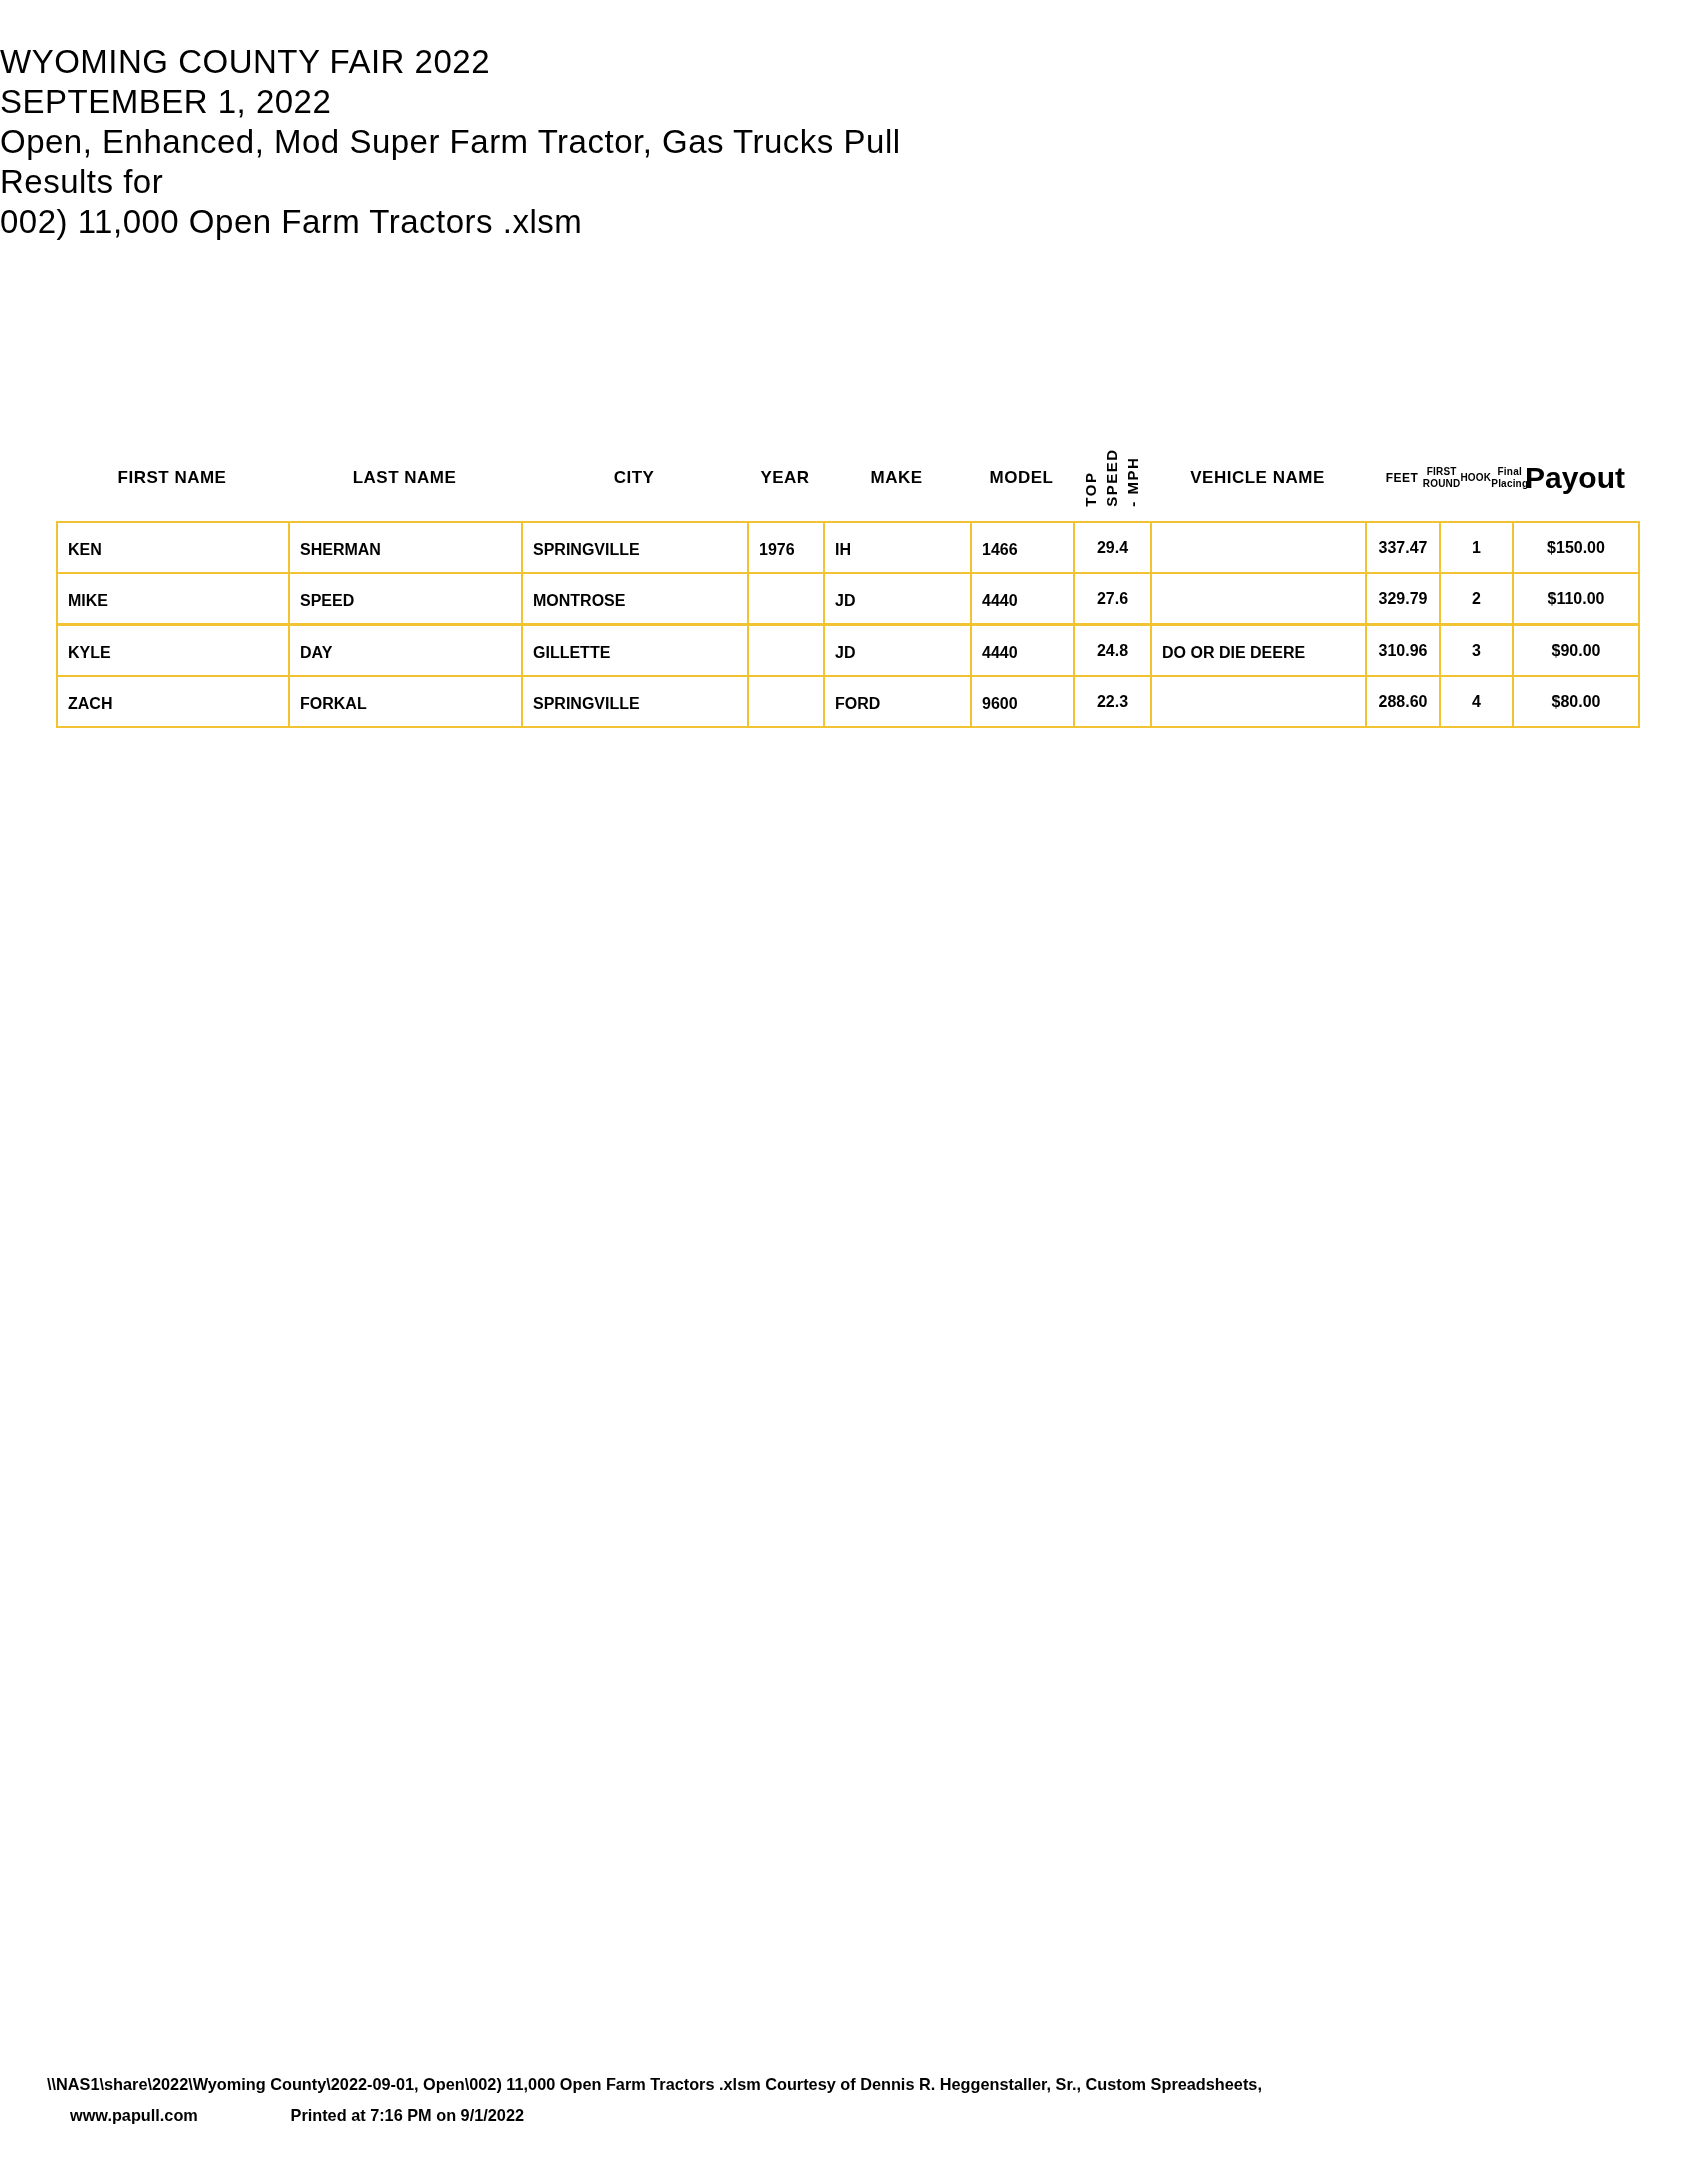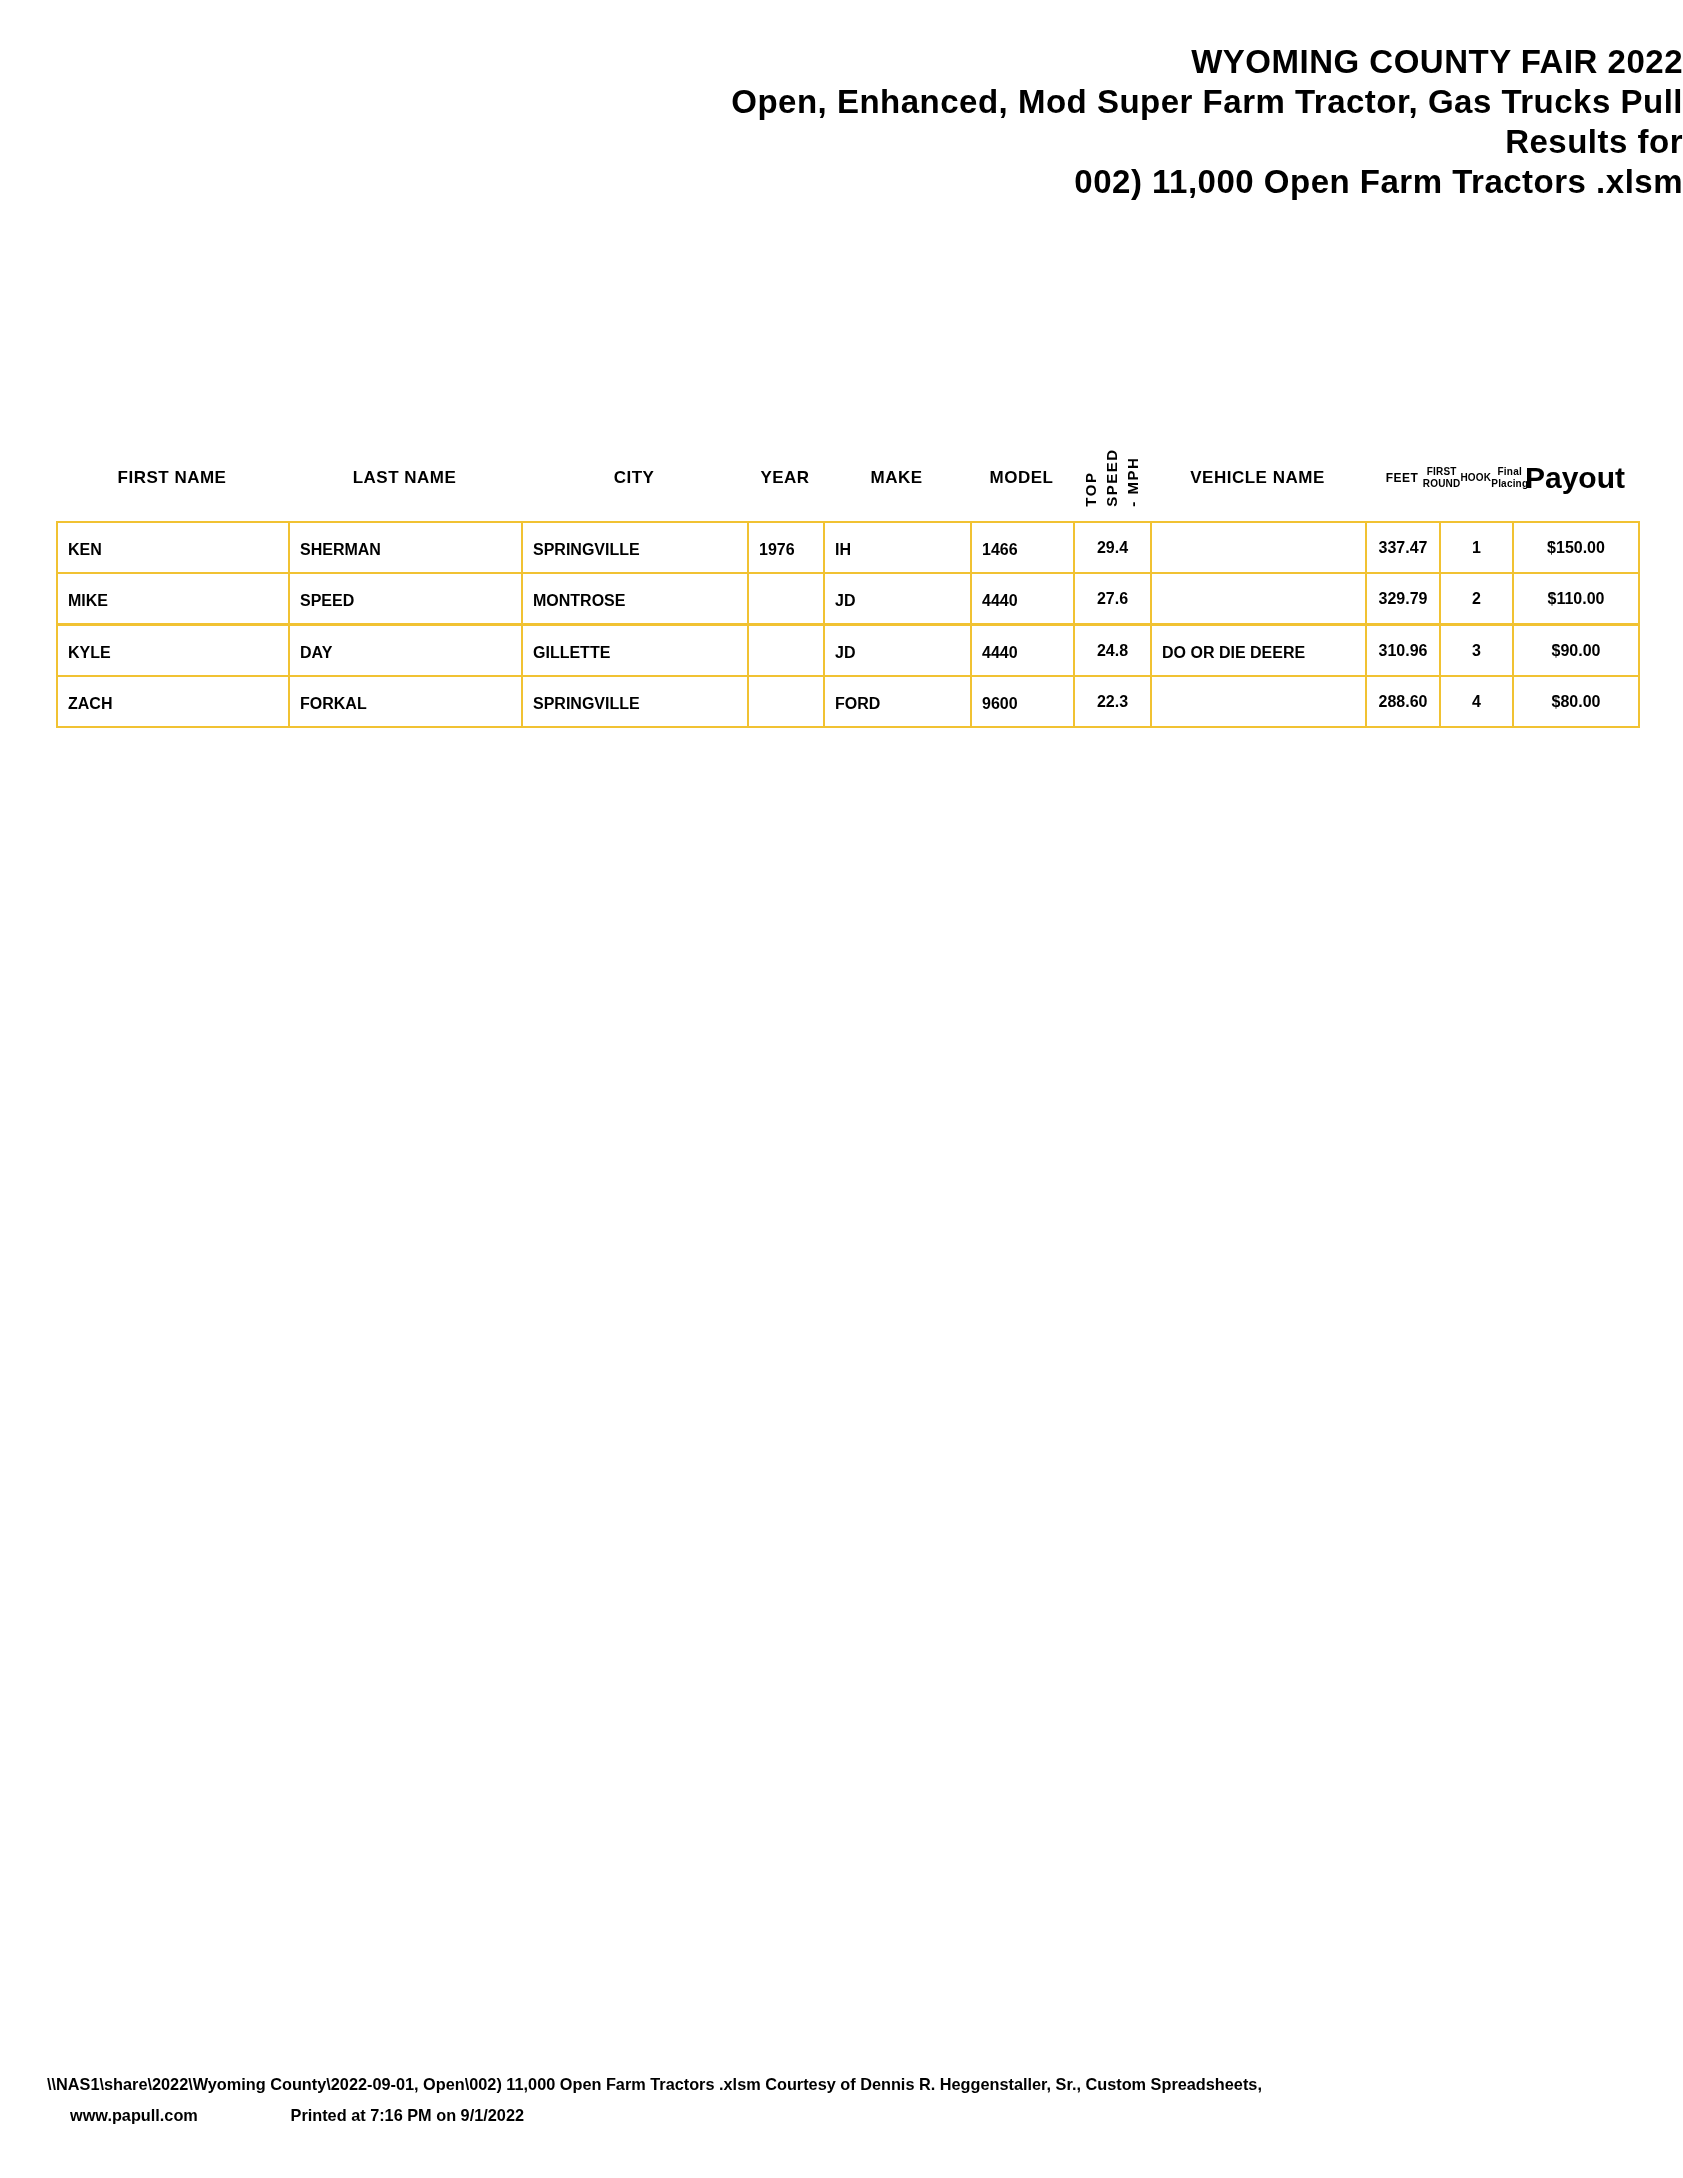--- a/index.html
+++ b/index.html
@@ -2,22 +2,22 @@
 <html><head>
 <meta charset="utf-8">
 <style>
   html,body{margin:0;padding:0;background:#fff;}
   .page{
     position:relative;width:1683px;height:2178px;background:#fff;
     font-family:"Liberation Sans",sans-serif;color:#000;overflow:hidden;
   }
   
   .title-block{
-    position:absolute;top:42px;left:0;width:1683px;text-align:right;
-    font-weight:bold;font-size:33px;line-height:40px;letter-spacing:0.5px;
+    position:absolute;top:42px;left:0;width:1683px;text-align:left;
+    font-weight:normal;font-size:33px;line-height:40px;letter-spacing:0.5px;
   }
   
   .table-wrap{position:absolute;left:43px;top:434px;width:1581px;margin-left:13px;}
   .header-grid{
     display:grid;height:87px;
     grid-template-columns:232px 233px 226px 76px 147px 103px 77px 215px 74px 73px 126px;
   }
   .hcell{
     display:flex;align-items:center;justify-content:center;text-align:center;
     font-weight:bold;font-size:17px;letter-spacing:0.5px;position:relative;
@@ -47,20 +47,21 @@
   }
   .footer .site{display:inline-block;width:216px;margin-left:23px;}
 </style>
 </head>
 <body>
 
 <div class="page">
 
   <div class="title-block">
     <div>WYOMING COUNTY FAIR 2022</div>
+    <div>SEPTEMBER 1, 2022</div>
     <div>Open, Enhanced, Mod Super Farm Tractor, Gas Trucks Pull</div>
     <div>Results for</div>
     <div>002) 11,000 Open Farm Tractors .xlsm</div>
   </div>
 
   <div class="table-wrap">
 
     <div class="header-grid">
       <div class="hcell">FIRST NAME</div>
       <div class="hcell">LAST NAME</div>

